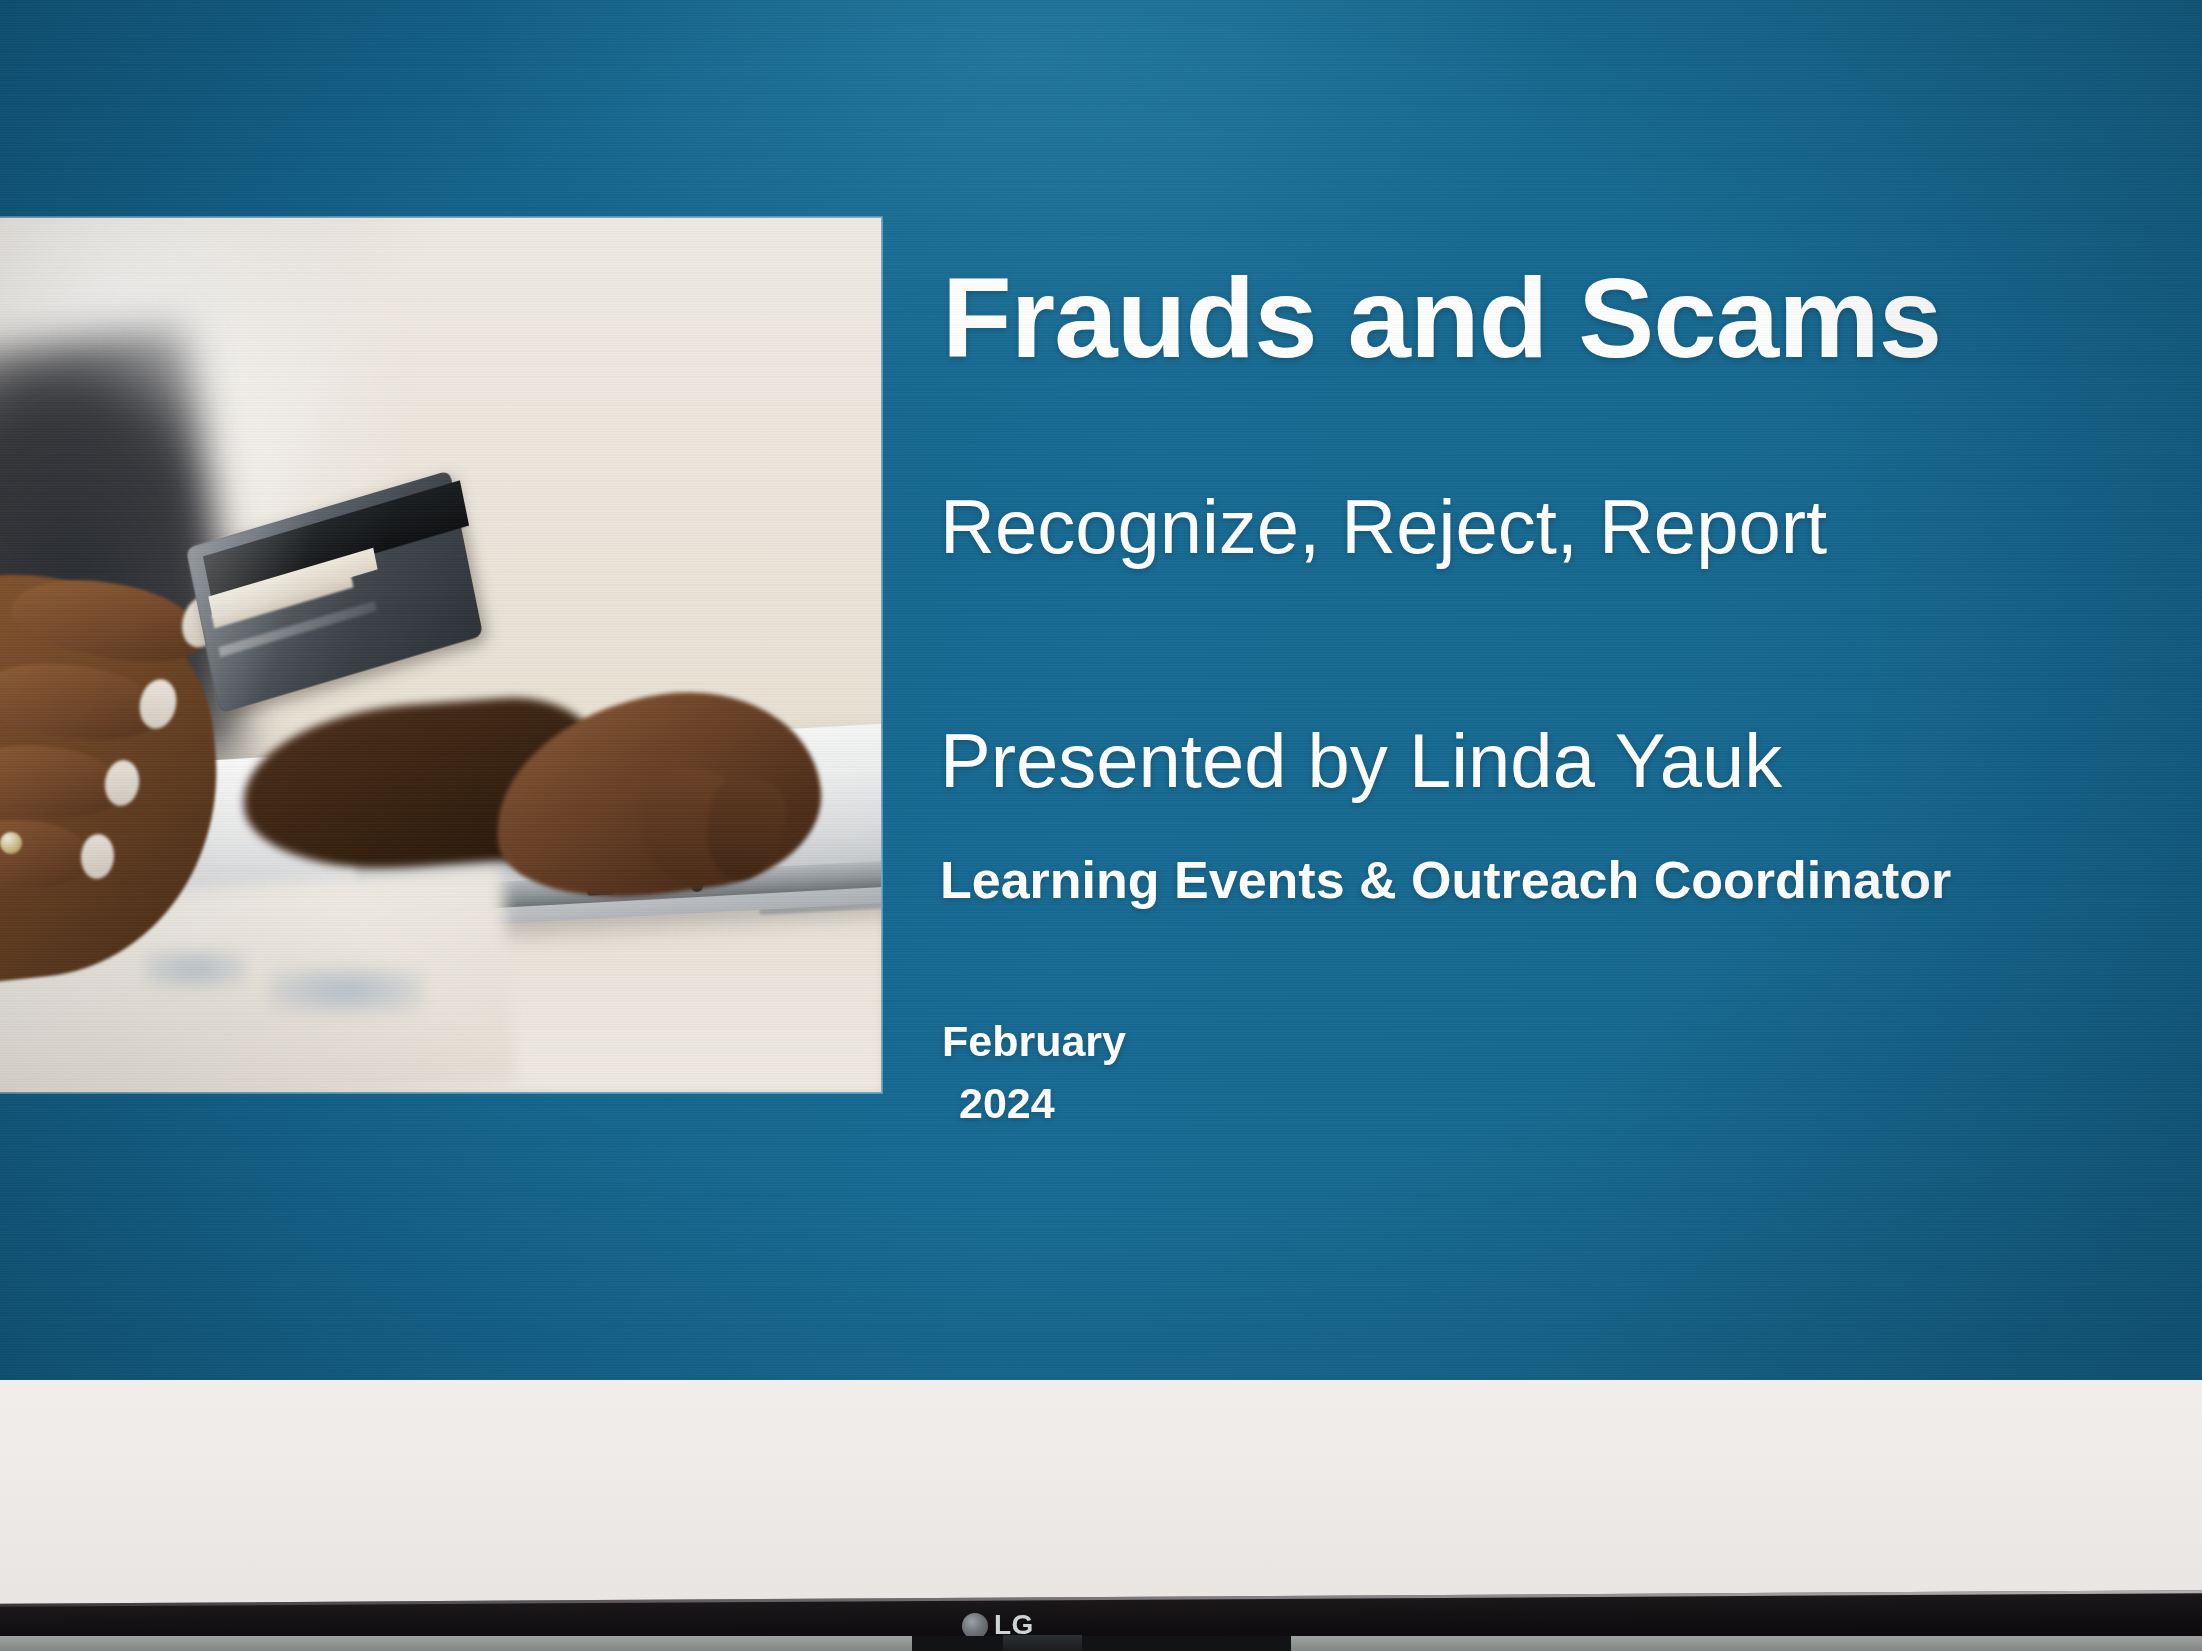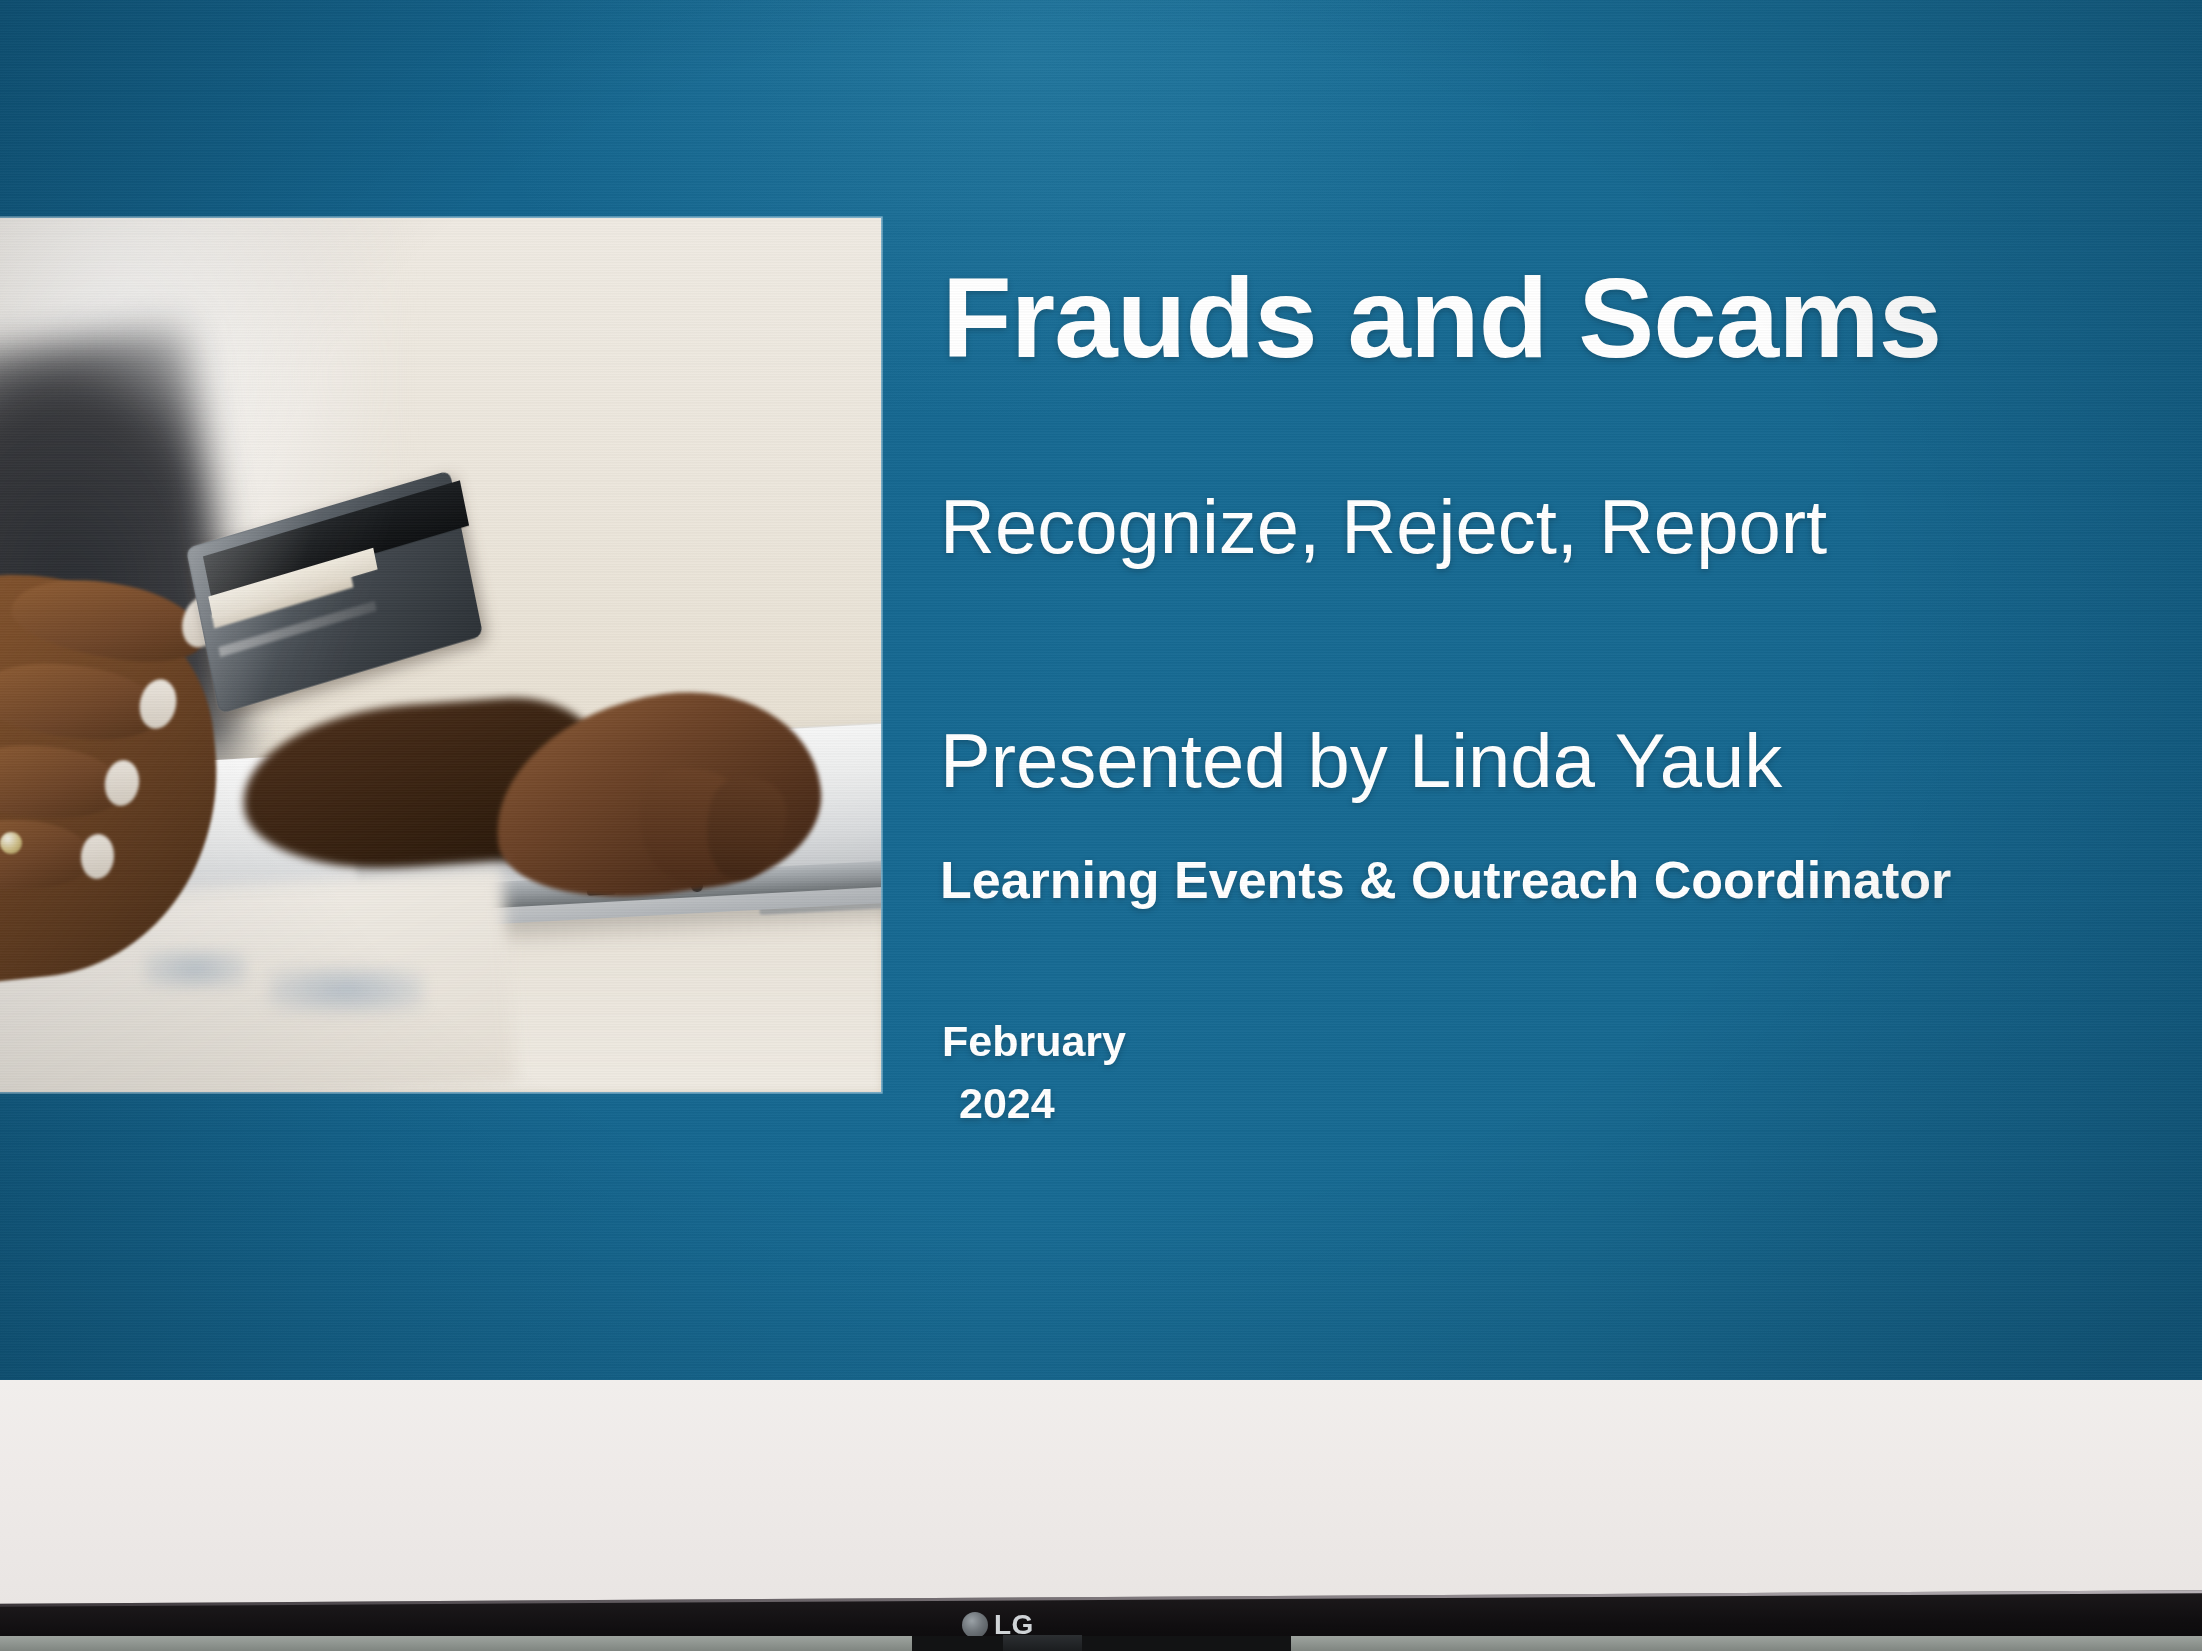--- a/index.html
+++ b/index.html
@@ -284,21 +284,21 @@
   }
   .bezel-hl {
     position:absolute; left:0; top:0; width:100%; height:3.4px;
     background: linear-gradient(90deg, rgba(150,140,150,0.25), rgba(215,205,212,0.55) 55%, rgba(235,228,234,0.75));
   }
   .lg-mark {
     position: absolute;
     left: 962px;
     top: 1611px;
     display: flex;
-    align-items: center;
+    align-items: flex-end;
     gap: 6px;
   }
   .lg-dot {
     width: 26px; height: 26px; border-radius: 50%;
     background: radial-gradient(circle at 38% 34%, #9aa1a6 0%, #6f757a 45%, #484d51 100%);
   }
   .lg-text {
     color: #cfd3d6;
     font-size: 28px;
     font-weight: 700;

